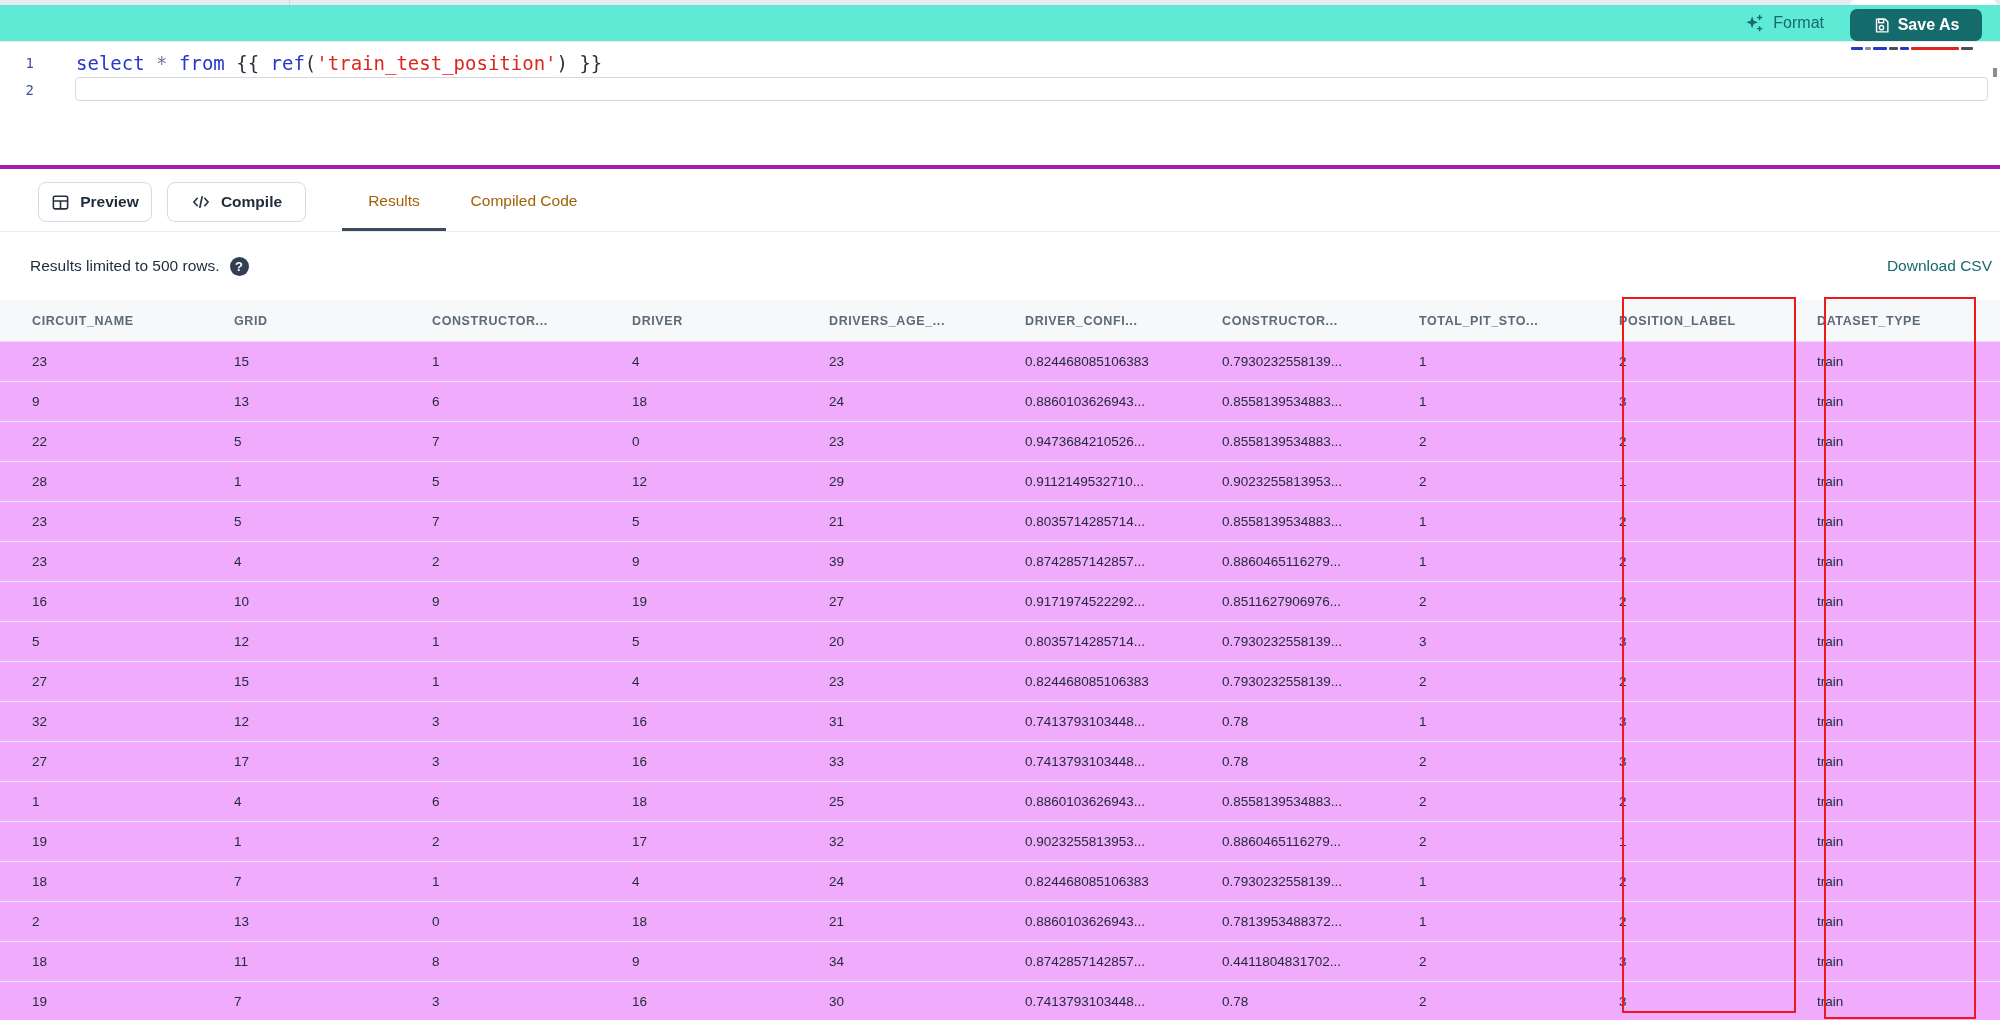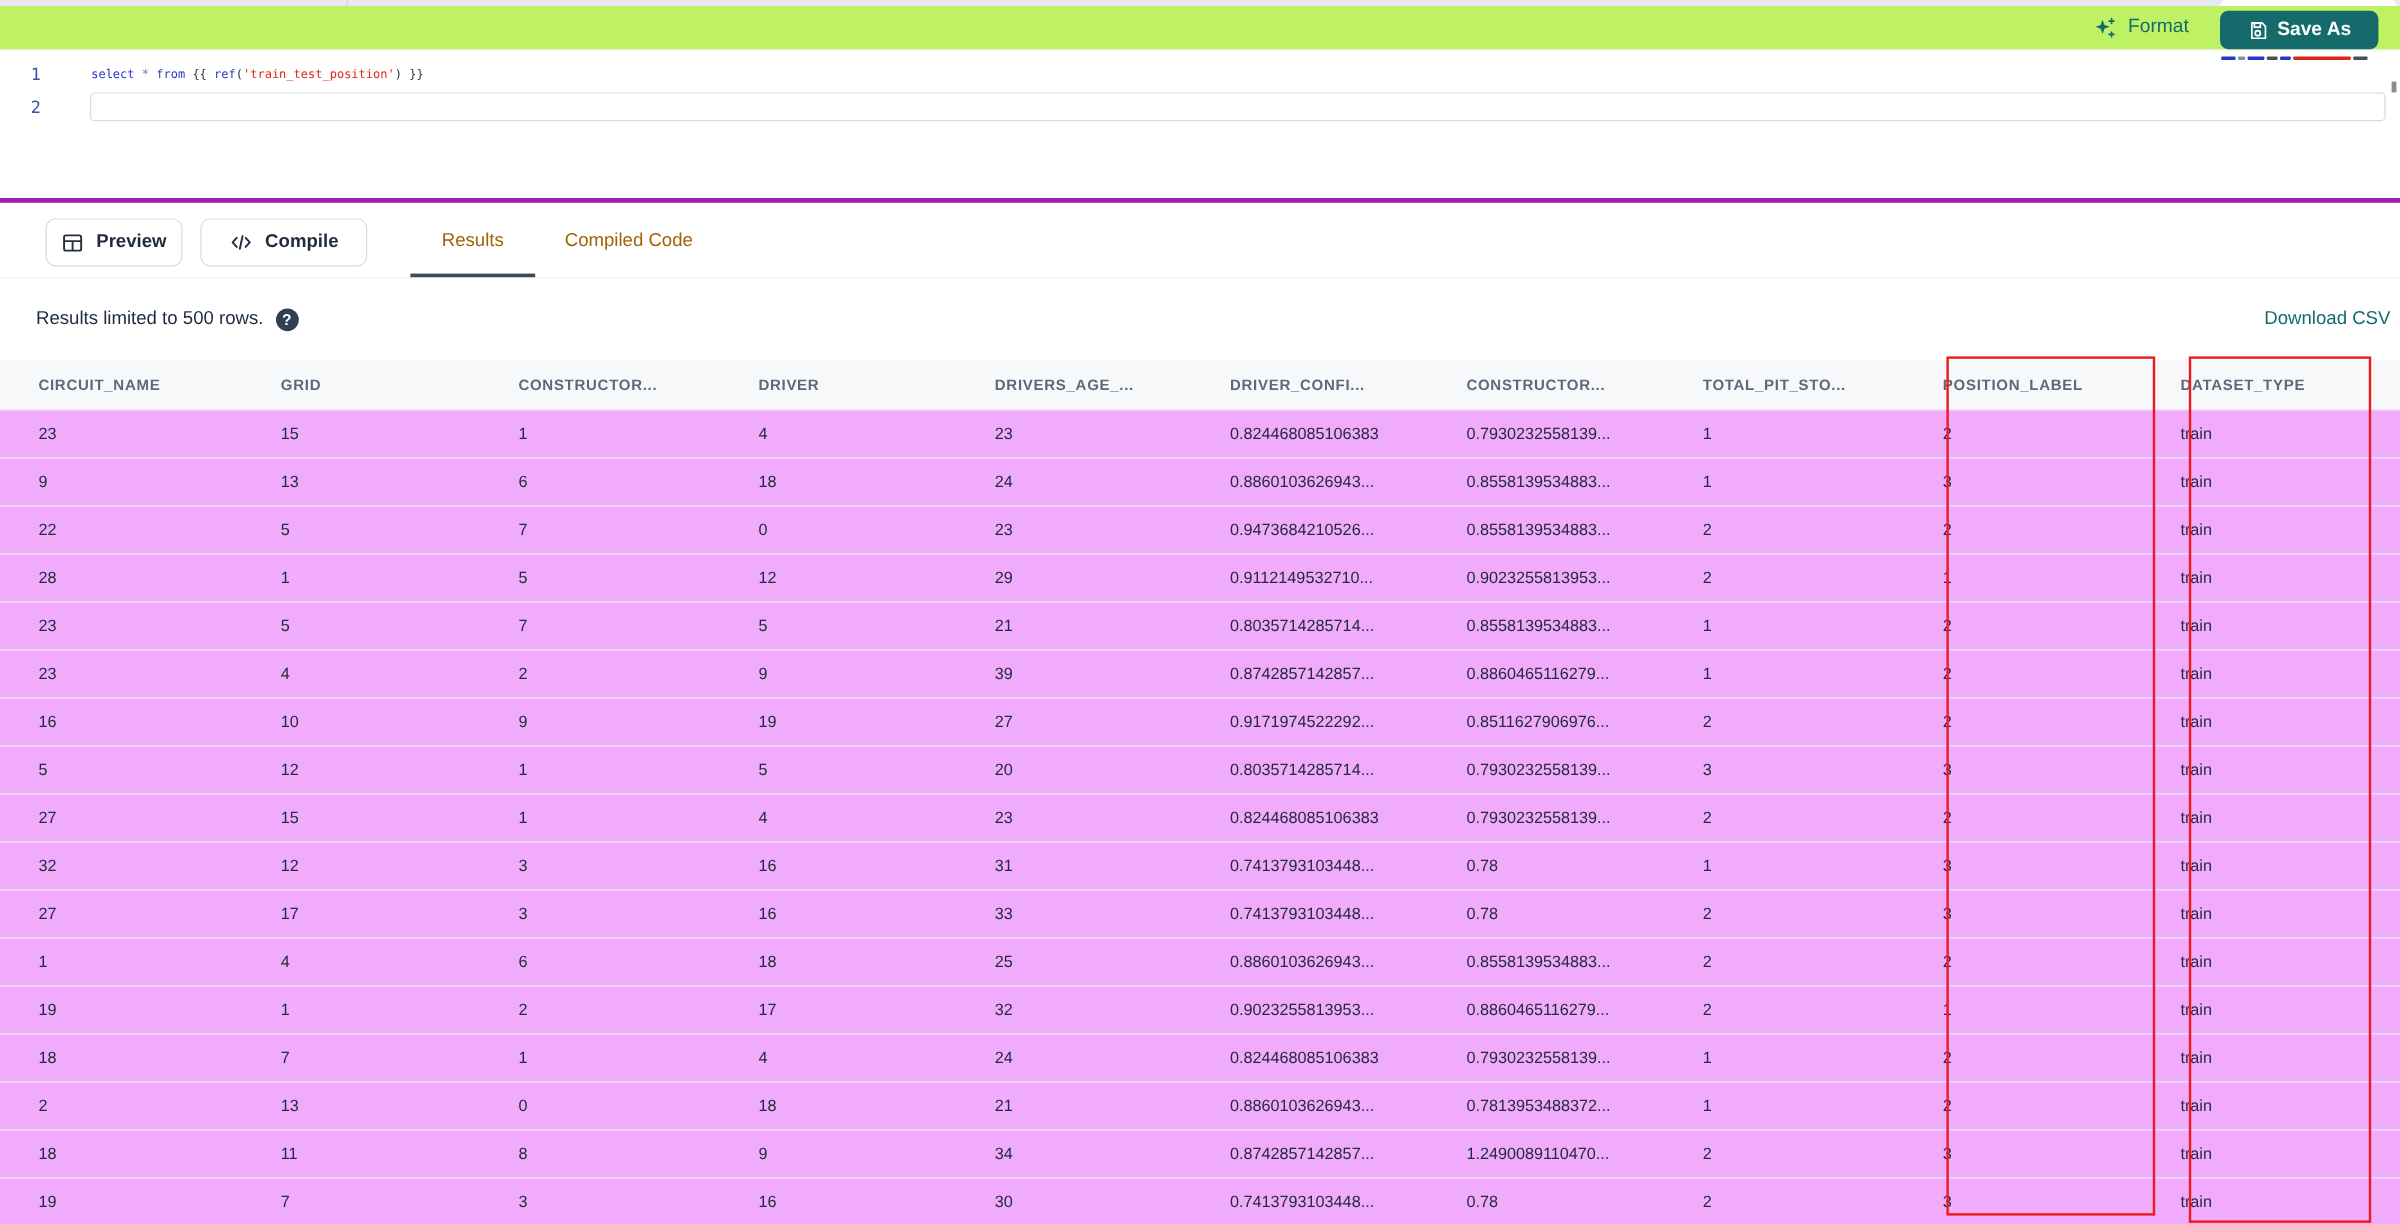--- a/index.html
+++ b/index.html
@@ -8,33 +8,33 @@
     width:2000px; height:1020px; position:relative; overflow:hidden;
     background:#ffffff; font-family:"Liberation Sans", sans-serif; color:#232c3b;
   }
 
   
   .top-strip { position:absolute; top:0; left:0; width:2000px; height:5px; background:#e9eaf1; }
   .top-strip .strip-divider { position:absolute; left:289px; top:0; width:1px; height:5px; background:#d2d5e0; }
   .top-strip .strip-active-tab { position:absolute; left:1850px; top:0; width:147px; height:5px; background:#ffffff; border-radius:6px 6px 0 0; }
 
   
-  .toolbar { position:absolute; top:5px; left:0; width:2000px; height:37px; background:#bef264; border-bottom:1px solid #ecedf1; }
+  .toolbar { position:absolute; top:5px; left:0; width:2000px; height:37px; background:#5eead4; border-bottom:1px solid #ecedf1; }
   .format-btn { position:absolute; right:176px; top:0; height:36px; display:flex; align-items:center; gap:9px;
                 color:#156a6c; font-size:16px; font-weight:500; cursor:pointer; }
   .saveas-btn { position:absolute; left:1850px; top:4px; width:132px; height:32px; background:#156a6c; border-radius:7px;
                 display:flex; align-items:center; justify-content:center; gap:8px; color:#fff; font-size:16px; font-weight:600; cursor:pointer; }
 
   
   .editor { position:absolute; top:42px; left:0; width:2000px; height:123px; background:#fff; }
   .gutter-num { position:absolute; left:0; width:34px; text-align:right; font-family:"DejaVu Sans Mono", monospace;
                 font-size:14px; color:#3e53a0; line-height:26px; height:26px; }
   .gutter-1 { top:8px; } .gutter-2 { top:35px; }
   .code-line { position:absolute; left:76px; top:8px; height:26px; line-height:26px;
-               font-family:"DejaVu Sans Mono", monospace; font-size:10px; white-space:pre; }
+               font-family:"DejaVu Sans Mono", monospace; font-size:19px; white-space:pre; }
   .tok-kw  { color:#2638c8; }
   .tok-op  { color:#6f7890; }
   .tok-pl  { color:#2b2f38; }
   .tok-fn  { color:#2638c8; }
   .tok-str { color:#de261c; }
   .active-line-box { position:absolute; left:75px; top:35px; width:1913px; height:24px;
                      border:1px solid #d6d9de; border-radius:4px; background:#fff; }
   .minimap { position:absolute; left:1851px; top:4px; height:4px; display:flex; gap:2px; align-items:center; }
   .minimap span { display:block; height:3px; border-radius:1px; }
   .minimap-marker { position:absolute; left:1993px; top:26px; width:4px; height:9px; background:#6b6f76; opacity:.8; }
@@ -357,21 +357,21 @@
         <div class="td">2</div>
         <div class="td">train</div>
       </div>
       <div class="trow">
         <div class="td">18</div>
         <div class="td">11</div>
         <div class="td">8</div>
         <div class="td">9</div>
         <div class="td">34</div>
         <div class="td">0.8742857142857...</div>
-        <div class="td">1.2490089110470...</div>
+        <div class="td">0.4411804831702...</div>
         <div class="td">2</div>
         <div class="td">3</div>
         <div class="td">train</div>
       </div>
       <div class="trow">
         <div class="td">19</div>
         <div class="td">7</div>
         <div class="td">3</div>
         <div class="td">16</div>
         <div class="td">30</div>

